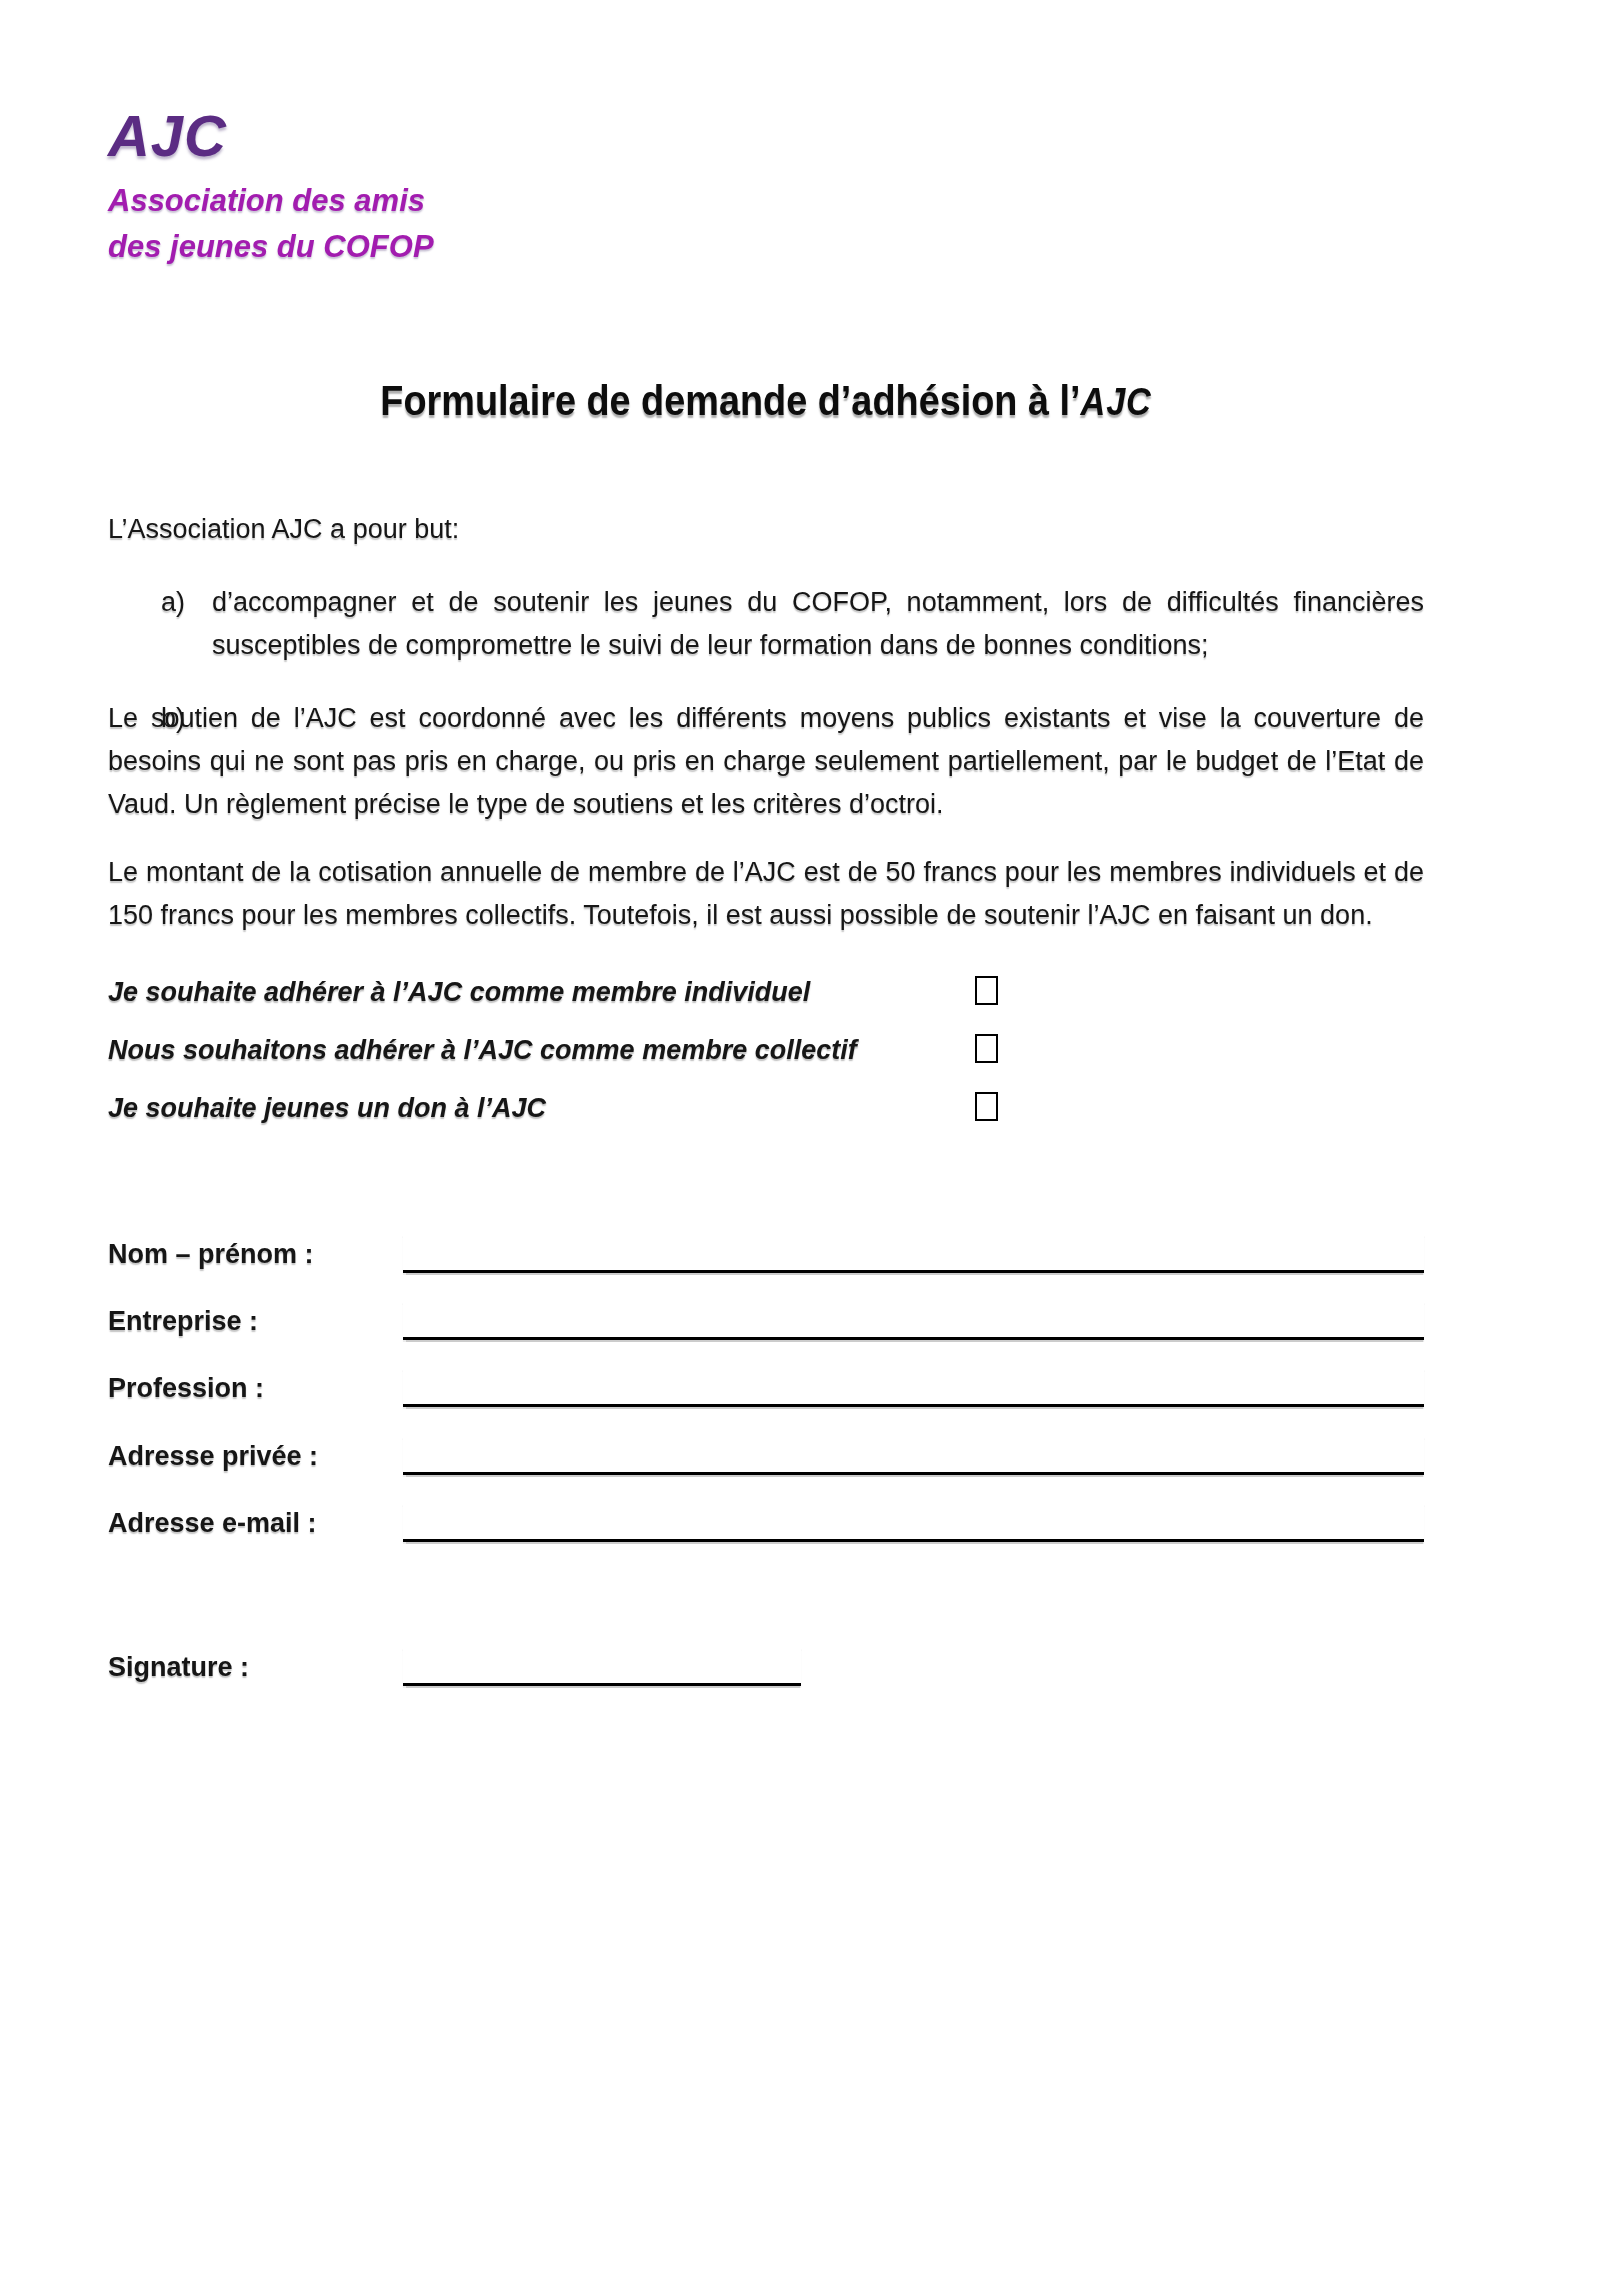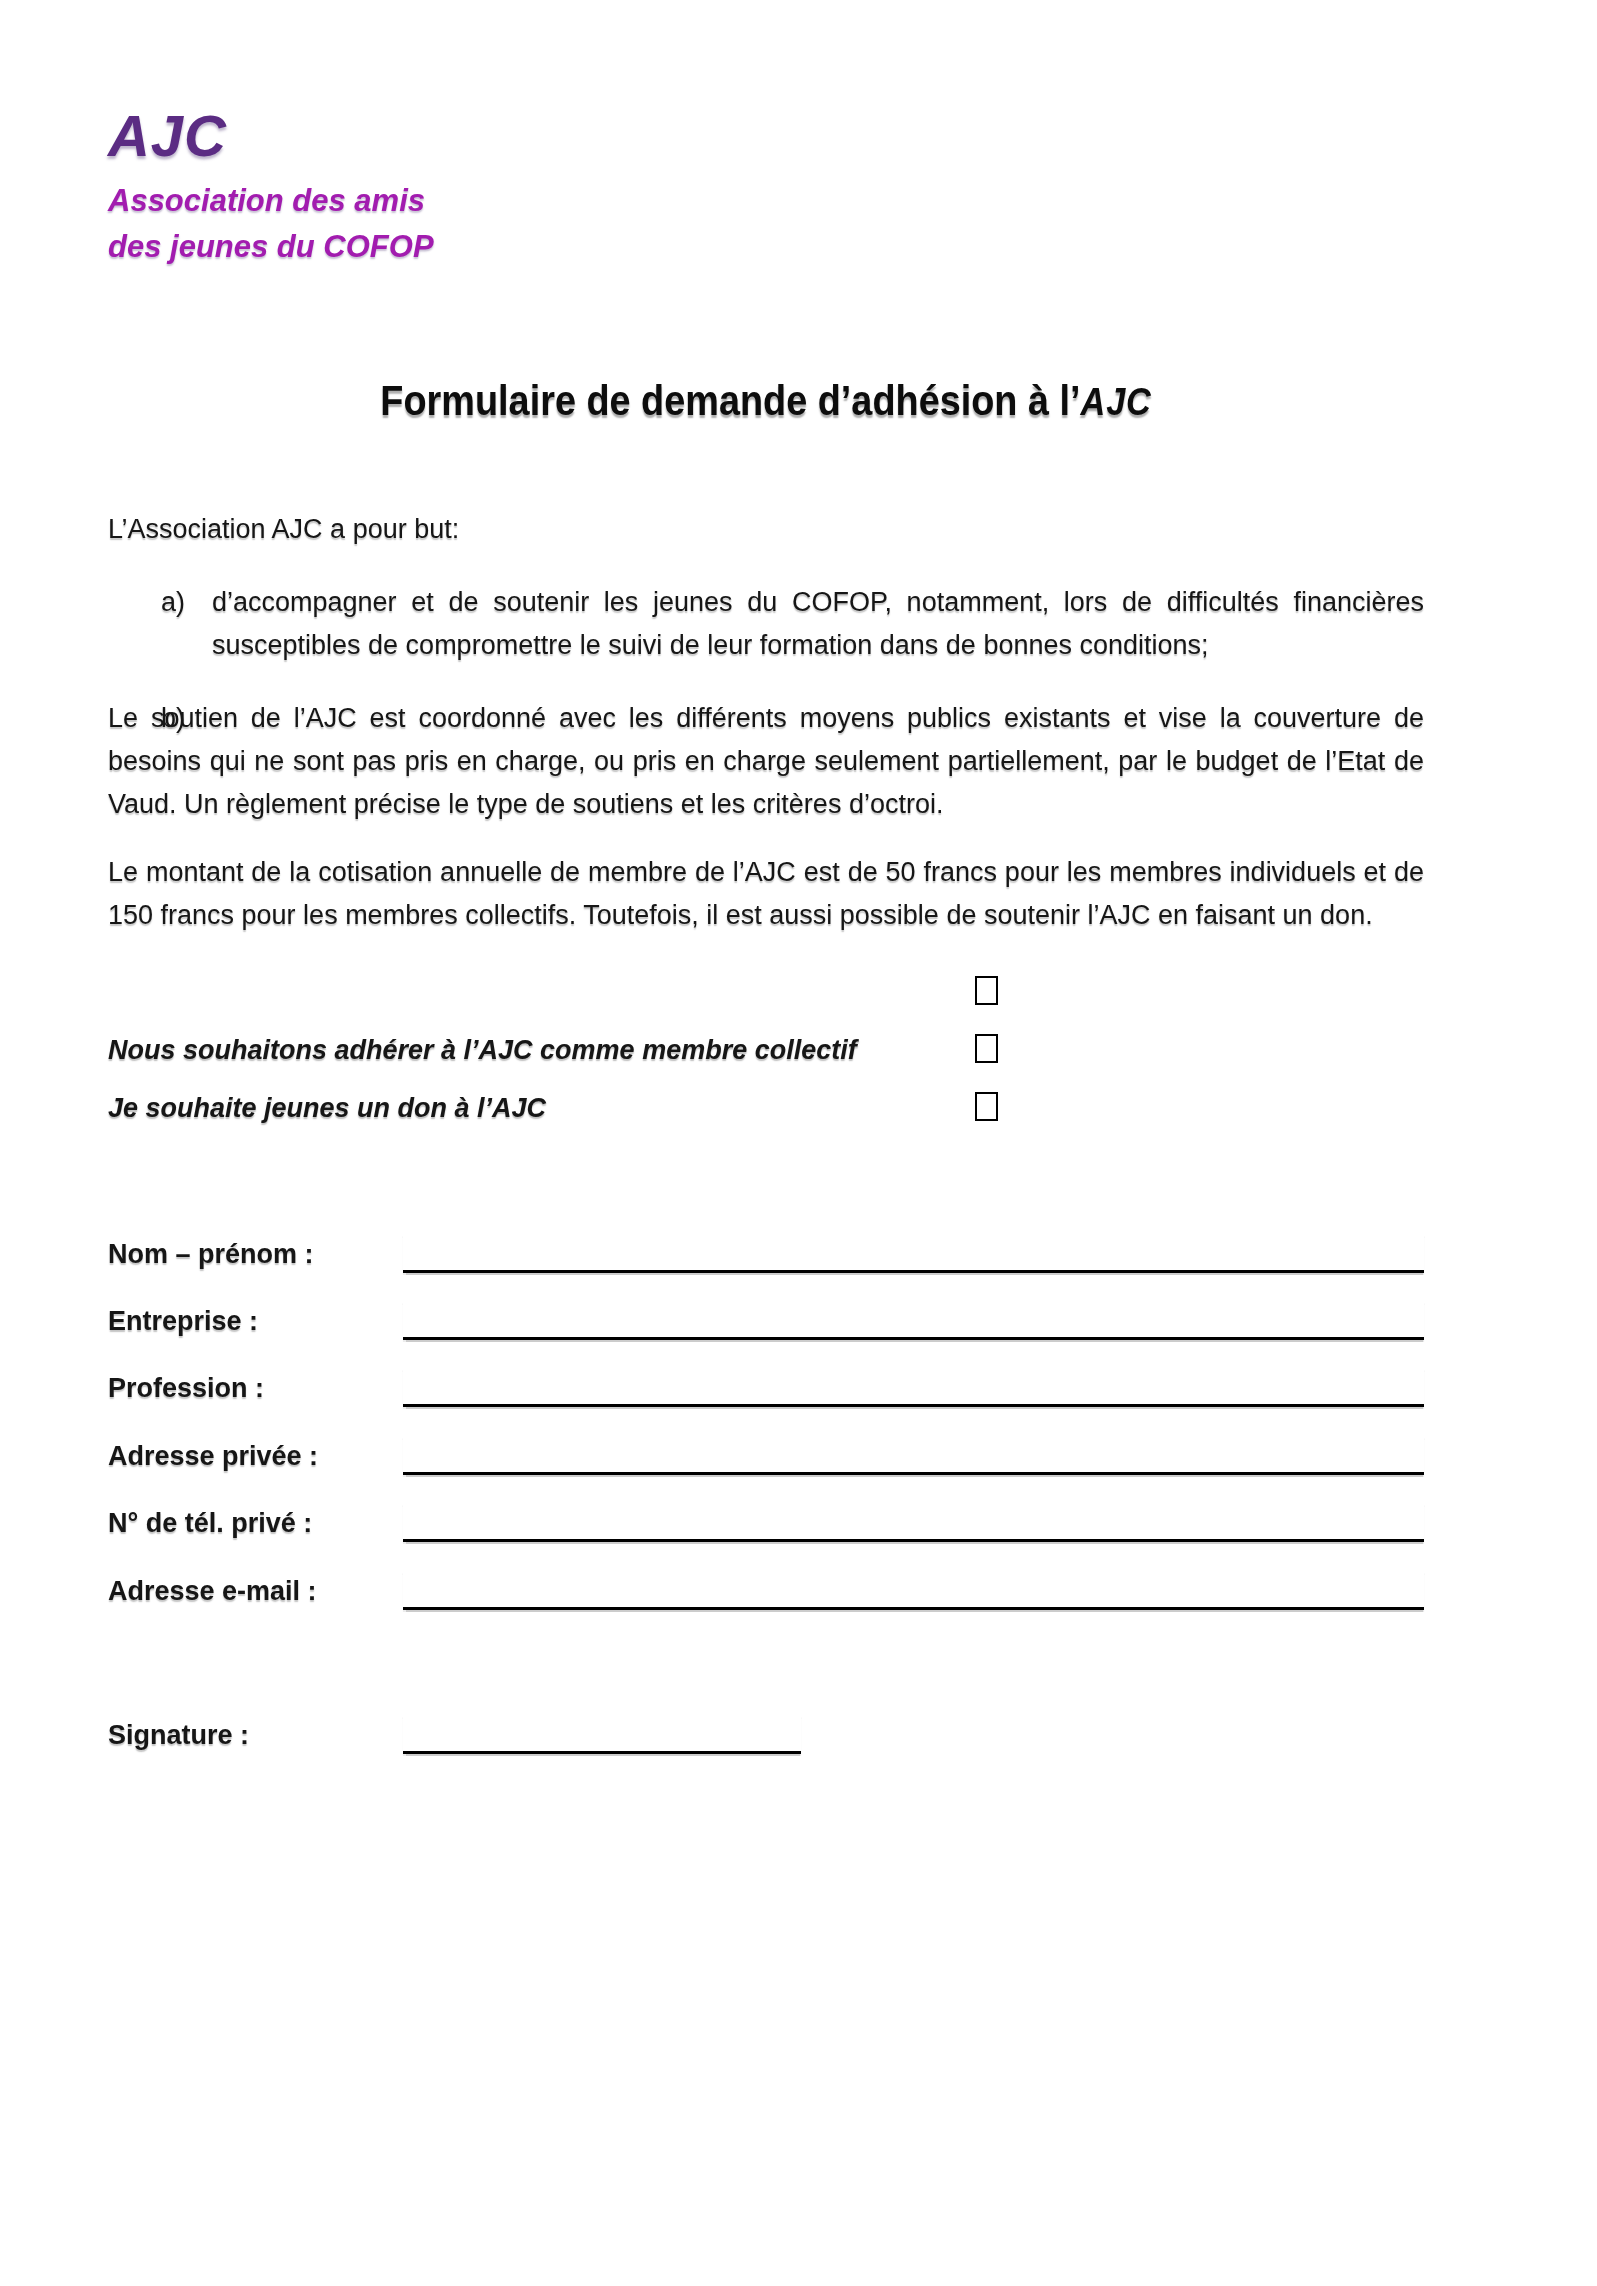--- a/index.html
+++ b/index.html
@@ -168,20 +168,21 @@
   </div>
   <div class="body-text purpose">
     <span class="purpose-label">b)</span>
   </div>
 
   <div class="body-text para">Le soutien de l’AJC est coordonné avec les différents moyens publics existants et vise la couverture de besoins qui ne sont pas pris en charge, ou pris en charge seulement partiellement, par le budget de l’Etat de Vaud. Un règlement précise le type de soutiens et les critères d’octroi.</div>
   <div class="body-text para">Le montant de la cotisation annuelle de membre de l’AJC est de 50 francs pour les membres individuels et de 150 francs pour les membres collectifs. Toutefois, il est aussi possible de soutenir l’AJC en faisant un don.</div>
 
   <div class="options">
     <div class="opt-row">
+      <span class="opt-label">Je souhaite adhérer à l’AJC comme membre individuel</span>
       <span class="checkbox"></span>
     </div>
     <div class="opt-row">
       <span class="opt-label">Nous souhaitons adhérer à l’AJC comme membre collectif</span>
       <span class="checkbox"></span>
     </div>
     <div class="opt-row">
       <span class="opt-label">Je souhaite jeunes un don à l’AJC</span>
       <span class="checkbox"></span>
     </div>
@@ -198,24 +199,20 @@
     </div>
     <div class="field-row">
       <span class="field-label">Profession :</span>
       <span class="field-line"></span>
     </div>
     <div class="field-row">
       <span class="field-label">Adresse privée :</span>
       <span class="field-line"></span>
     </div>
     <div class="field-row">
-      <span class="field-label">N° de tél. privé :</span>
-      <span class="field-line"></span>
-    </div>
-    <div class="field-row">
       <span class="field-label">Adresse e-mail :</span>
       <span class="field-line"></span>
     </div>
   </div>
 
   <div class="signature-row">
     <span class="field-label">Signature :</span>
     <span class="signature-line"></span>
   </div>
 

